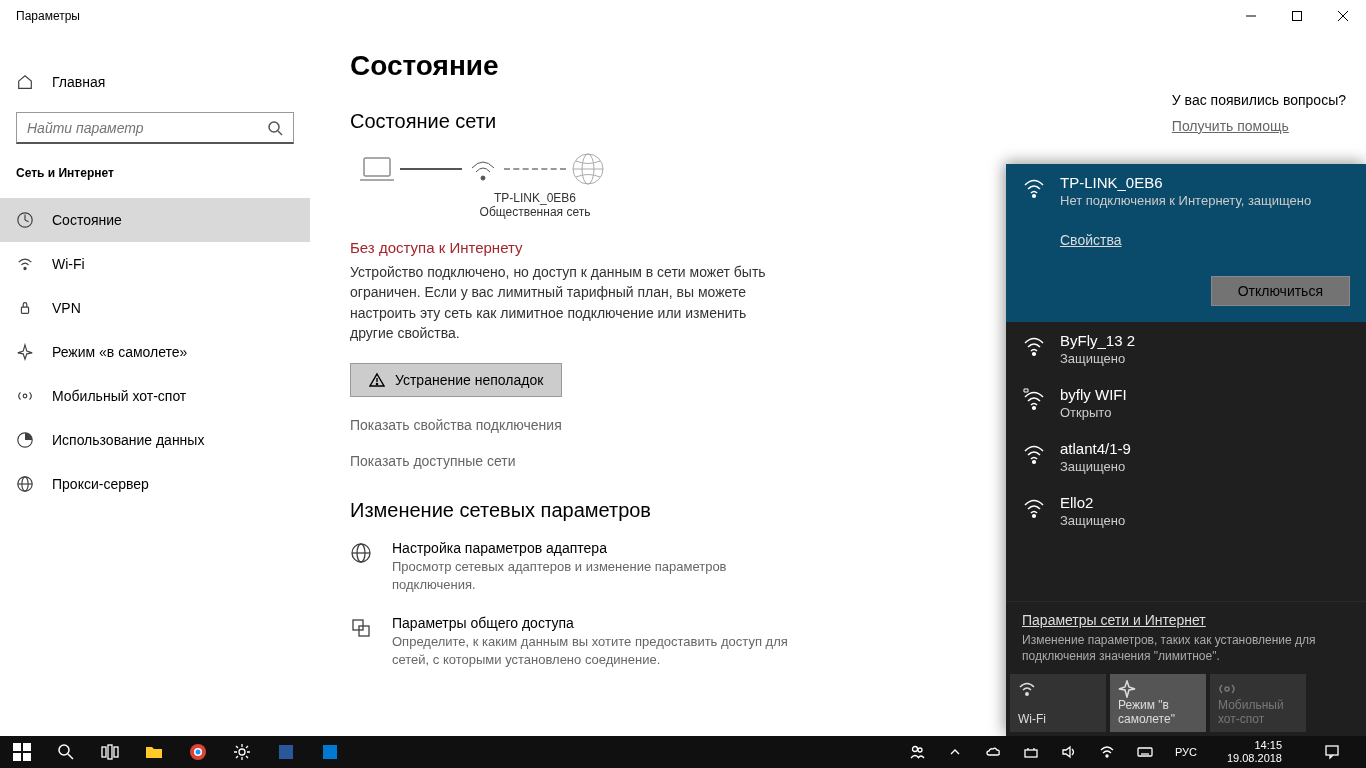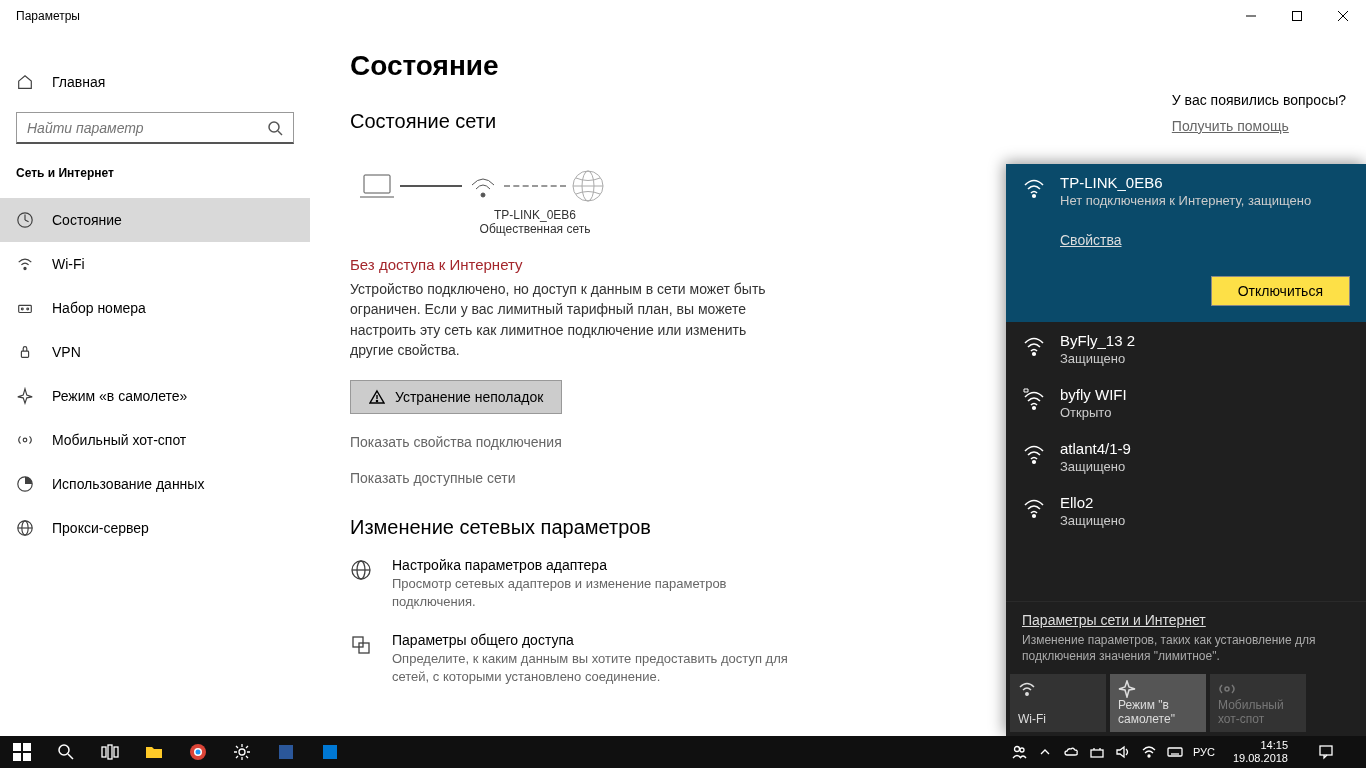--- a/index.html
+++ b/index.html
@@ -23,21 +23,21 @@
 
 .search-box { margin: 8px 16px 16px 16px; height: 32px; border: 1px solid #999; border-bottom: 2px solid #555; display: flex; align-items: center; padding: 0 10px; }
 .search-box input { flex: 1; border: none; outline: none; font-size: 14px; font-style: italic; color: #666; background: transparent; }
 .search-box .sicon { width: 16px; height: 16px; }
 .search-box .sicon svg { width: 16px; height: 16px; stroke: #555; stroke-width: 1.5; fill: none; }
 
 .cat-label { font-size: 12px; font-weight: 600; padding: 6px 16px 18px 16px; }
 
 
 h1.page-title { font-size: 28px; font-weight: 600; margin-bottom: 28px; }
-h2.section { font-size: 20px; font-weight: 400; margin-bottom: 35px; }
+h2.section { font-size: 20px; font-weight: 400; margin-bottom: 18px; }
 h2.section.big { margin-top: 30px; margin-bottom: 18px; }
 
 .net-diagram { display: flex; align-items: center; gap: 4px; margin: 10px 0 4px 8px; }
 .net-diagram svg { stroke: #555; fill: none; }
 .solid-line { width: 62px; border-top: 2px solid #555; }
 .dashed-line { width: 62px; border-top: 2px dashed #999; }
 .diag-caption { text-align: center; font-size: 12px; color: #333; margin-bottom: 0; }
 .diag-caption-wrap { width: 170px; margin-left: 100px; margin-bottom: 20px; }
 
 .warn { color: #a4262c; font-size: 15px; margin-bottom: 6px; }
@@ -63,40 +63,40 @@
 .flyout { position: absolute; right: 0; bottom: 32px; width: 360px; height: 572px; background: #1f1f1f; color: #fff; font-size: 14px; display: flex; flex-direction: column; box-shadow: -2px -2px 14px rgba(0,0,0,.4); }
 .flyout-list { flex: 1; overflow: hidden; }
 .net-item { display: flex; gap: 14px; padding: 10px 16px; }
 .net-item.active { background: #0a4a6a; padding-bottom: 16px; flex-direction: column; }
 .net-head { display: flex; gap: 14px; }
 .net-icon { width: 24px; height: 24px; flex-shrink: 0; margin-top: 2px; }
 .net-icon svg { width: 24px; height: 24px; stroke: #fff; stroke-width: 1.6; fill: none; }
 .net-name { font-size: 15px; color: #fff; }
 .net-sub { font-size: 13px; color: #ccc; margin-top: 2px; }
 .props-link { color: #ddd; text-decoration: underline; margin-left: 38px; margin-top: 10px; font-size: 14px; }
-.disc-btn { align-self: flex-end; background: #fde047; color: #000; border: 1px solid #888; padding: 6px 26px; font-size: 14px; margin-top: 14px; }
+.disc-btn { align-self: flex-end; background: #737373; color: #000; border: 1px solid #888; padding: 6px 26px; font-size: 14px; margin-top: 14px; }
 
 .fly-bottom { padding: 10px 16px 6px 16px; border-top: 1px solid rgba(255,255,255,.05); }
 .fly-bottom .settings-link { color: #ddd; text-decoration: underline; }
 .fly-bottom .settings-desc { font-size: 12px; color: #aaa; margin-top: 4px; line-height: 1.35; }
 
 .fly-tiles { display: flex; gap: 4px; padding: 4px; }
 .tile { width: 96px; height: 58px; background: #333; padding: 6px 8px; display: flex; flex-direction: column; justify-content: space-between; font-size: 12px; color: #ddd; }
 .tile.on { background: #555; }
 .tile.dis { color: #777; }
 .tile .ticon { height: 18px; }
 .tile .ticon svg { width: 18px; height: 18px; stroke: currentColor; stroke-width: 1.5; fill: none; }
 
 
 .taskbar { position: absolute; left: 0; right: 0; bottom: 0; height: 32px; background: #101010; display: flex; align-items: center; color: #fff; font-size: 12px; }
 .tb-left { display: flex; align-items: center; height: 100%; }
 .tb-btn { width: 44px; height: 32px; display: flex; align-items: center; justify-content: center; }
 .tb-btn svg { width: 18px; height: 18px; }
 .tb-spacer { flex: 1; }
-.tb-tray { display: flex; align-items: center; gap: 10px; padding-right: 20px; height: 100%; }
+.tb-tray { display: flex; align-items: center; gap: 22px; padding-right: 14px; height: 100%; }
 .tb-tray .tray-i { width: 16px; height: 16px; }
 .tb-tray .tray-i svg { width: 16px; height: 16px; stroke: #fff; stroke-width: 1.3; fill: none; }
 .tb-clock { text-align: right; line-height: 1.15; padding: 0 8px; font-size: 11px; }
 .tb-notif { width: 40px; display: flex; align-items: center; justify-content: center; }
 .chrome-ico circle:nth-child(1){fill:#db4437}
 </style>
 </head>
 <body>
 
 <div class="titlebar">
@@ -152,30 +152,20 @@
     </div>
     <div class="side-row">
       <span class="side-icon">
           <svg viewBox="0 0 20 20">
             <path d="M3 8 Q10 1 17 8"></path>
             <path d="M6 11 Q10 7 14 11"></path>
             <circle cx="10" cy="15" r="1.2" fill="#404040"></circle>
           </svg>
         </span>
       <span>Wi-Fi</span>
-    </div>
-    <div class="side-row">
-      <span class="side-icon">
-          <svg viewBox="0 0 20 20">
-            <rect x="3" y="7" width="14" height="8" rx="1"></rect>
-            <circle cx="7" cy="11" r="1"></circle>
-            <circle cx="13" cy="11" r="1"></circle>
-          </svg>
-        </span>
-      <span>Набор номера</span>
     </div>
     <div class="side-row">
       <span class="side-icon">
           <svg viewBox="0 0 20 20">
             <rect x="6" y="9" width="8" height="7" rx="1"></rect>
             <path d="M8 9 V6 a2 2 0 0 1 4 0 V9"></path>
           </svg>
         </span>
       <span>VPN</span>
     </div>

